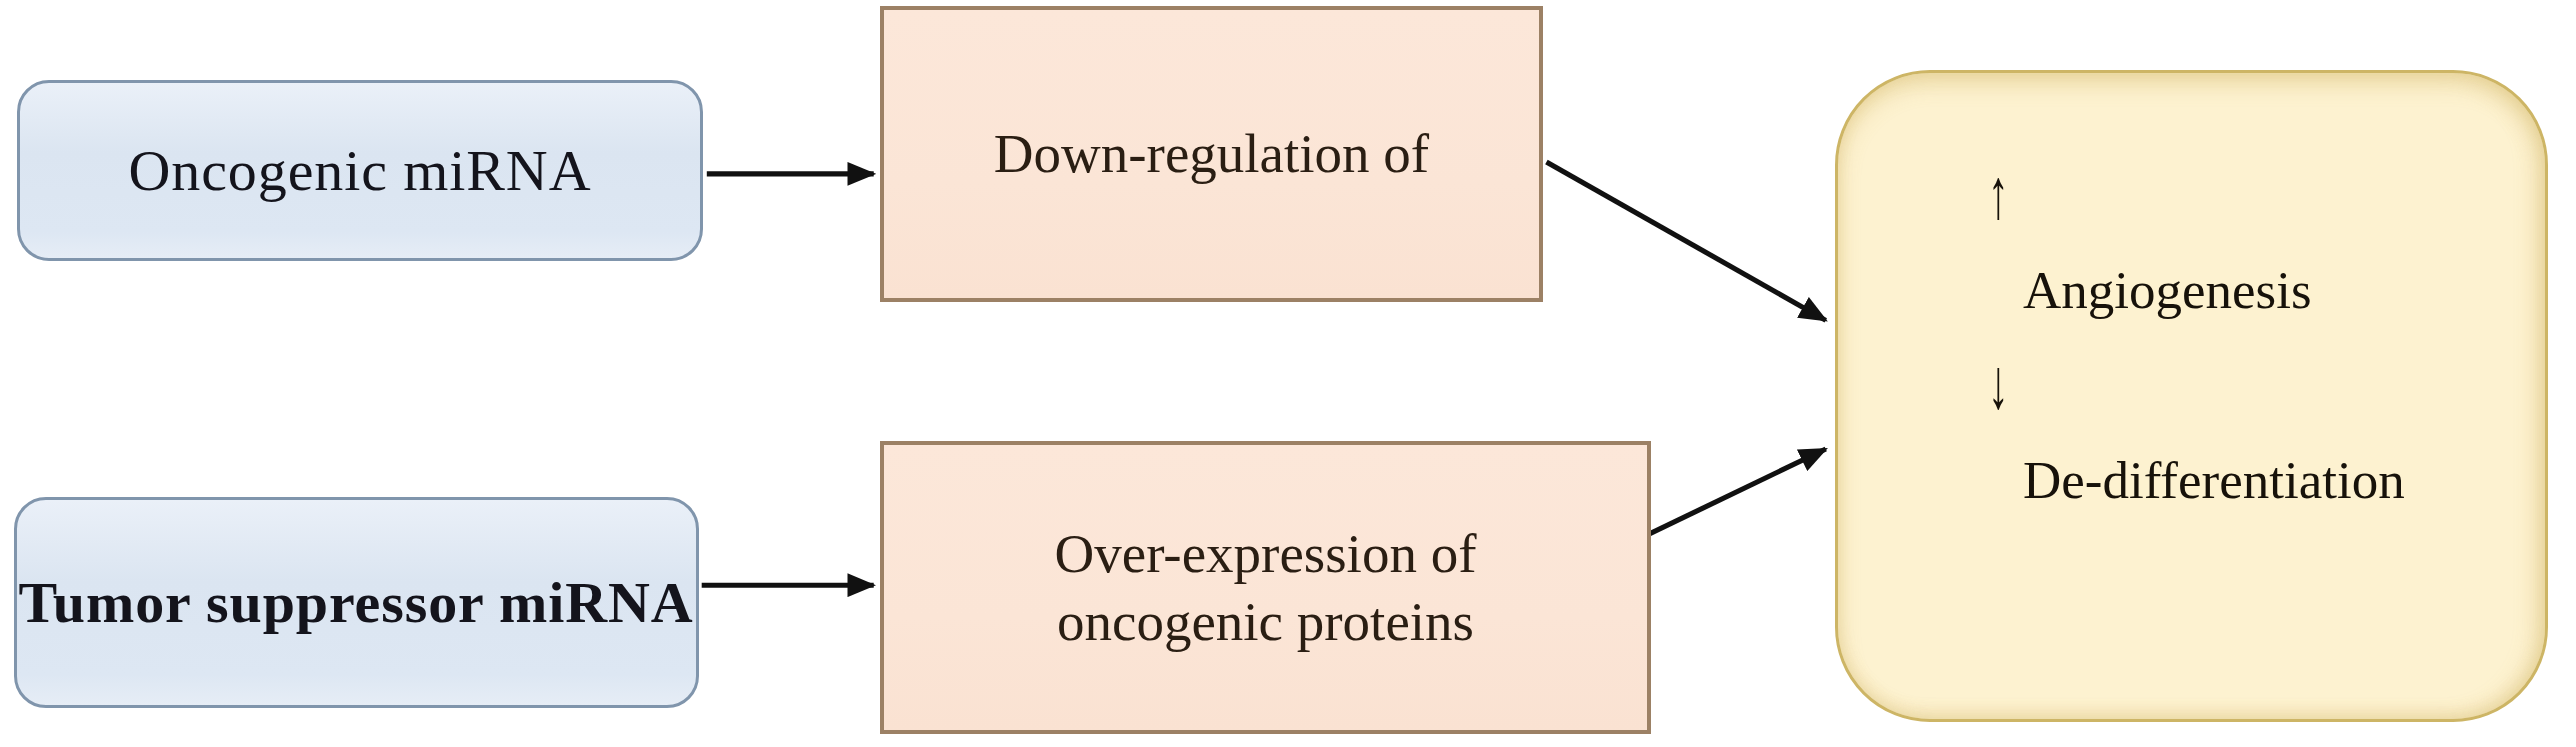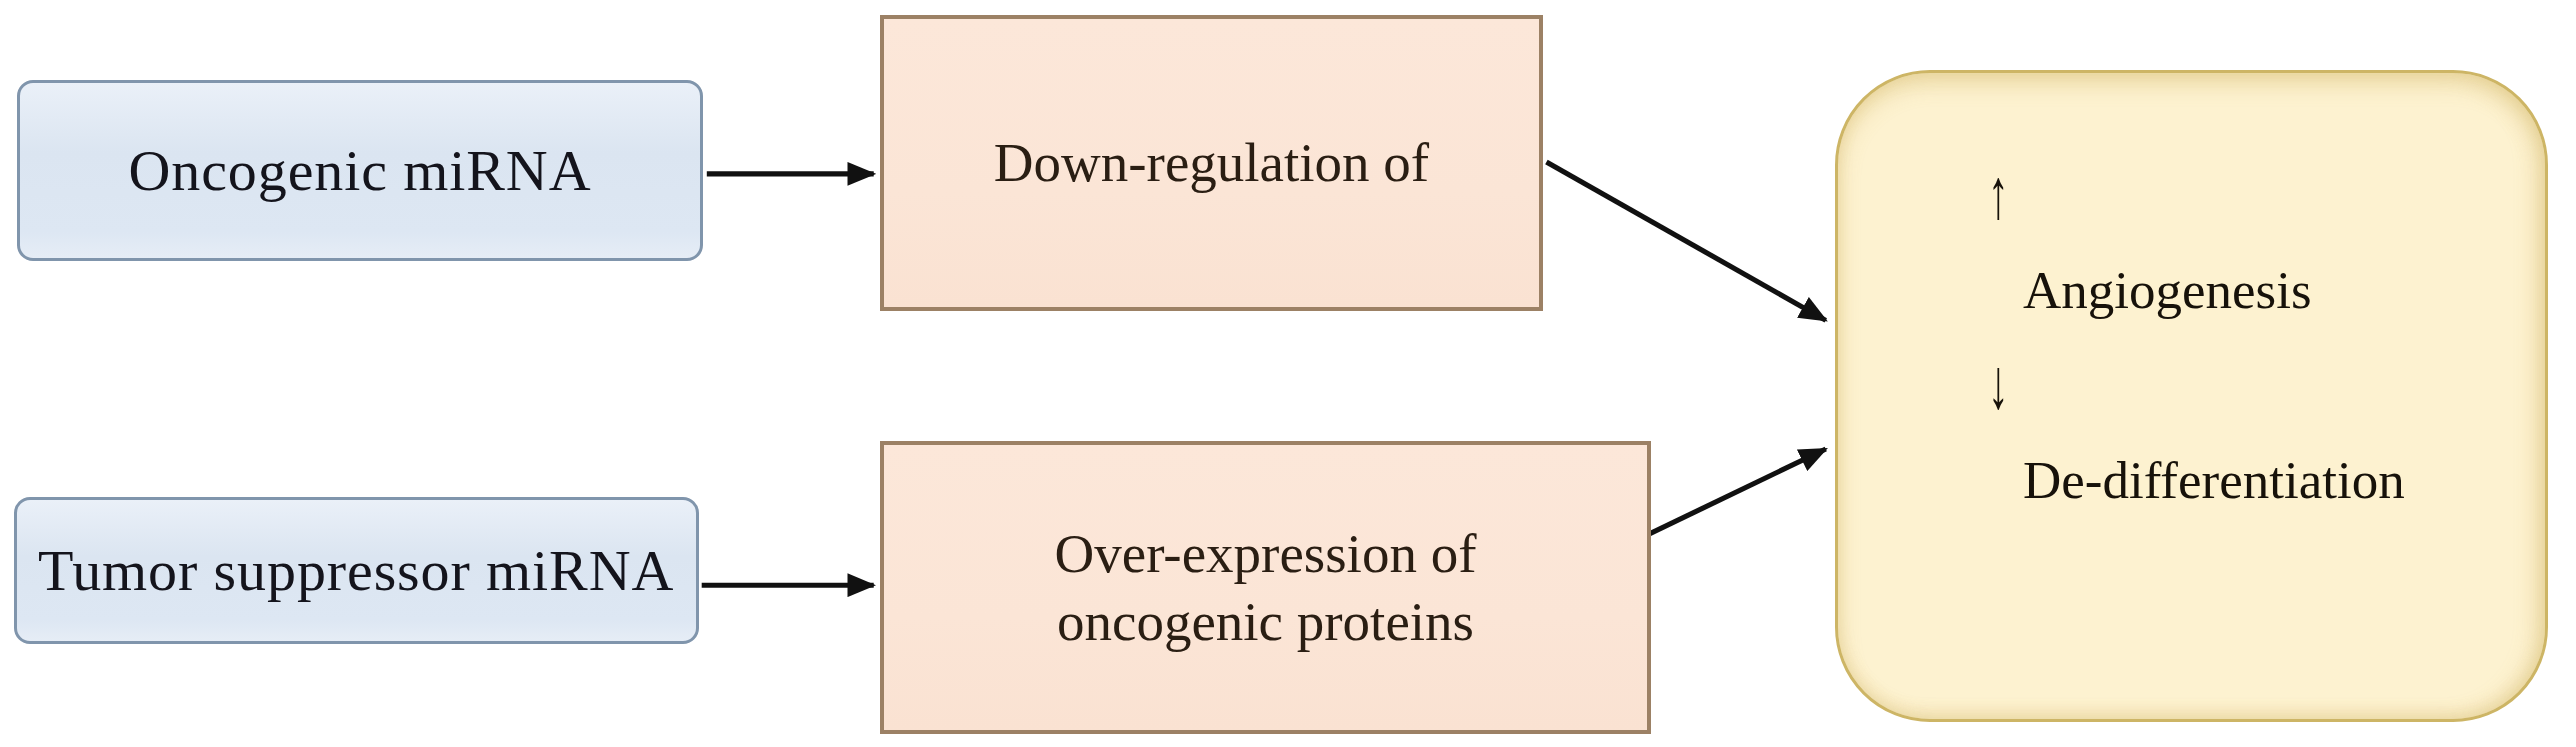--- a/index.html
+++ b/index.html
@@ -24,37 +24,37 @@
     position: absolute;
     box-sizing: border-box;
     display: flex;
     align-items: center;
     justify-content: center;
     text-align: center;
   }
   .mirna-box {
     background: linear-gradient(180deg, #eaf0f8 0%, #dbe5f1 40%, #dde7f3 85%, #e6edf6 100%);
     border: 3.4px solid #8095ac;
-    border-radius: 16px;
+    border-radius: 32px;
     font-size: 58px;
     color: #14141c;
     letter-spacing: 0.9px;
   }
   #node-oncogenic { left: 17px;  top: 80px;  width: 686px; height: 181px; }
-  #node-tumor-sup { left: 13.6px;  top: 497px; width: 685px; height: 147px; }
+  #node-tumor-sup { left: 13.6px;  top: 497px; width: 685px; height: 211px; font-weight: bold; }
 
   .protein-box {
     background: linear-gradient(180deg, #fce7d9 0%, #fbe5d6 60%, #fae2d2 100%);
     border: 4.3px solid #9c8165;
     font-size: 55px;
     line-height: 68px;
     color: #2a1e13;
     flex-direction: column;
   }
-  #node-downreg { left: 880px; top: 15px;  width: 663px; height: 296px; }
+  #node-downreg { left: 880px; top: 6px;  width: 663px; height: 296px; }
   #node-overexp { left: 880px; top: 441px; width: 771px; height: 293px; }
   .protein-line { display: block; }
 
   #node-outcomes {
     left: 1835px; top: 70px; width: 713px; height: 652px;
     background: #fdf2d0;
     border: 3.4px solid #cdb565;
     border-radius: 95px;
     box-shadow: inset 0 10.2px 22px rgba(198, 167, 74, 0.30),
                 inset -10.2px 0 22px rgba(198, 167, 74, 0.18),

